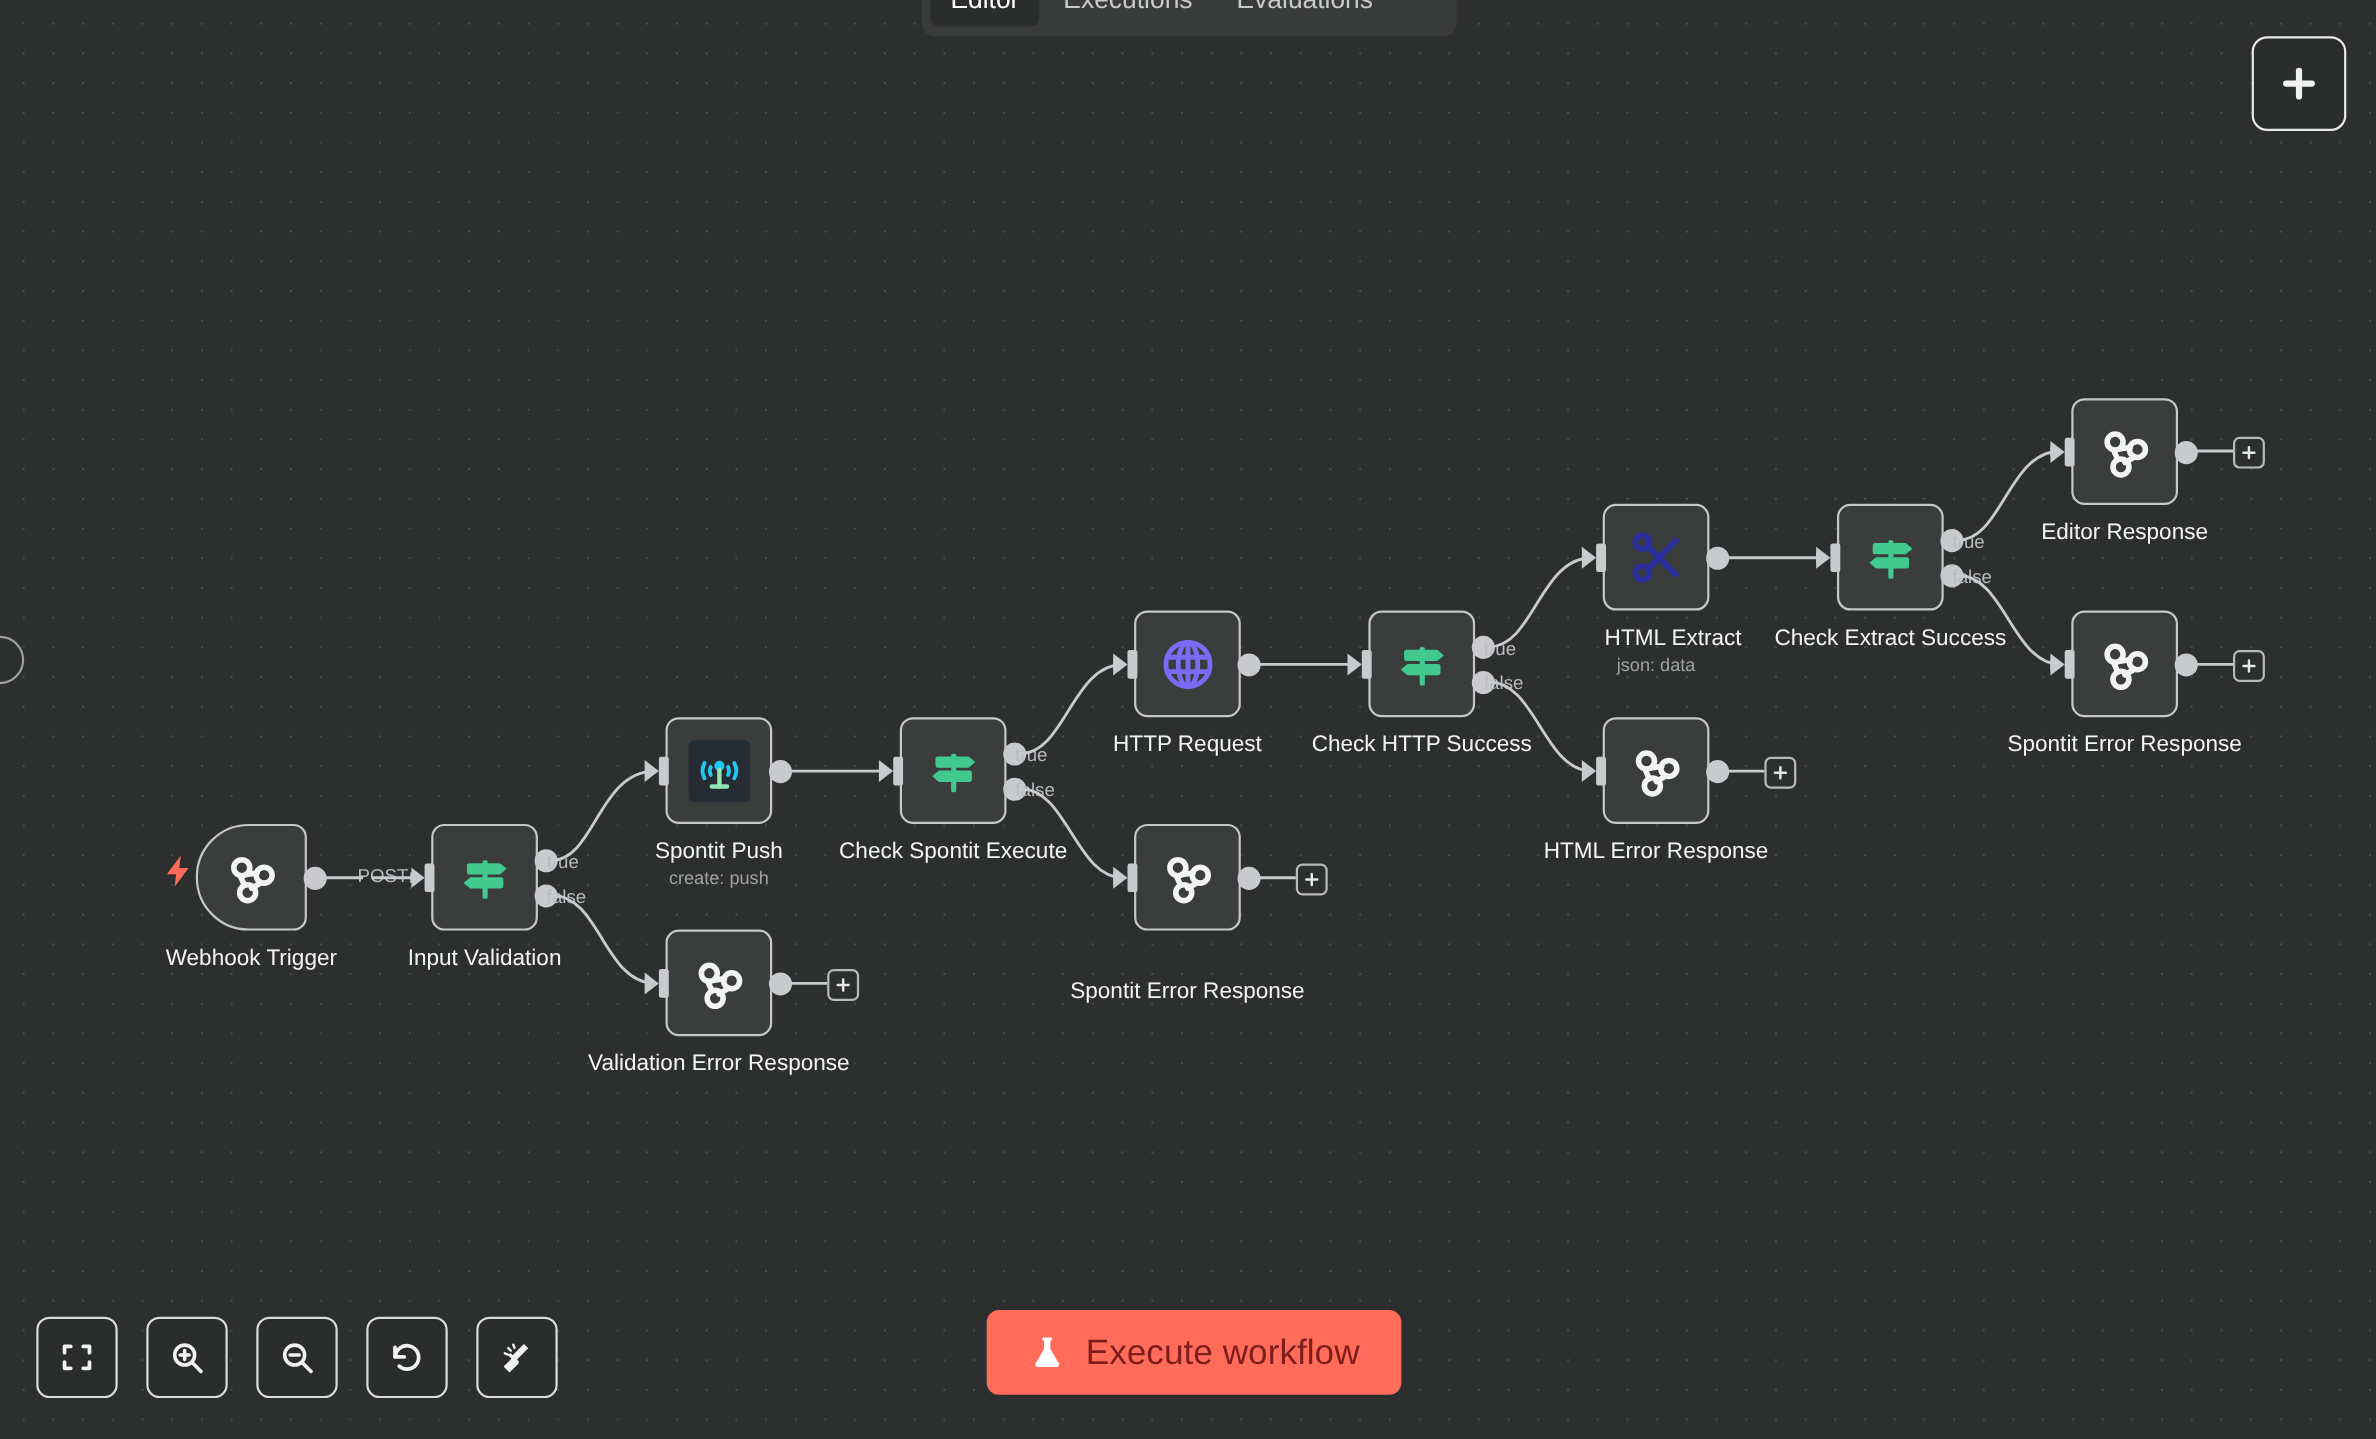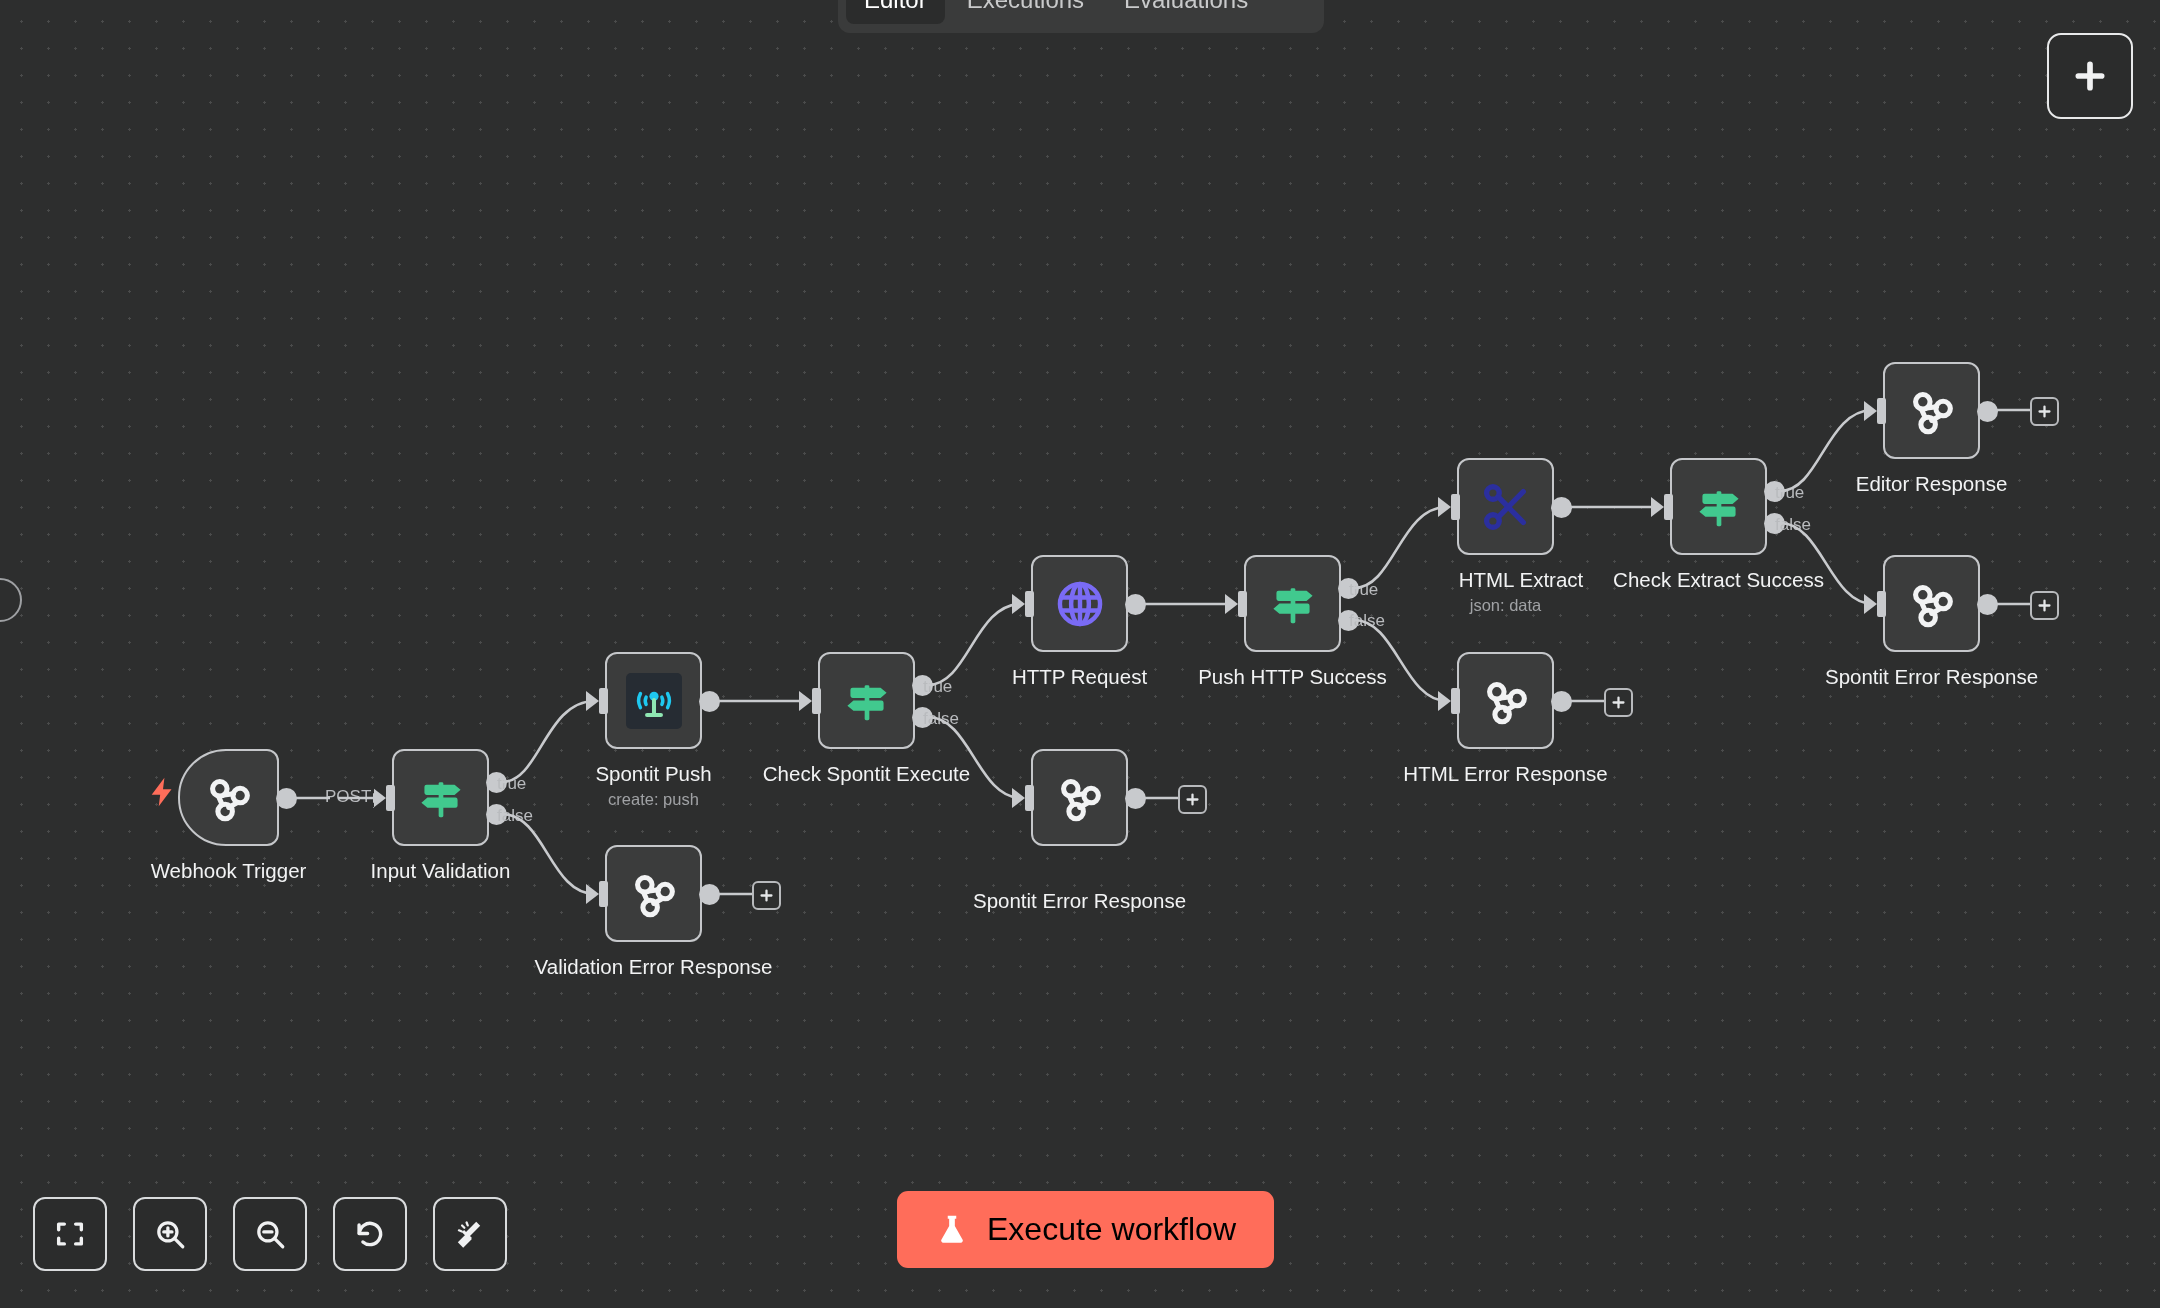--- a/index.html
+++ b/index.html
@@ -200,21 +200,21 @@
   
   #execute-btn {
     position: absolute;
     left: 897px; bottom: 40px;
     height: 77px;
     padding: 0 38px;
     background: #ff6d5a;
     border: none;
     border-radius: 11px;
     display: flex; align-items: center; gap: 18px;
-    color: #000000;
+    color: #7f1d1d;
     font-size: 32px;
     font-family: "Liberation Sans", sans-serif;
     cursor: pointer;
     z-index: 30;
   }
 </style>
 </head>
 <body>
 
 <div id="app">
@@ -355,21 +355,21 @@
       <div class="port-in" style="left: 1025px; top: 784.5px;"></div>
       <div class="port-arrow" style="left: 1012px; top: 787.5px;"></div>
       <div class="port-out" style="left: 1125px; top: 787.5px;"></div>
       <div class="node" style="left: 1244px; top: 555px;">
         <svg width="56" height="56" viewBox="0 0 24 24">
                <rect x="11.0" y="5.2" width="2.0" height="15.0" rx="0.6" fill="#41c98e"></rect>
                <path d="M5.8 6.3 h12.0 l2.6 2.2 -2.6 2.2 H5.8 a0.9 0.9 0 0 1 -0.9 -0.9 V7.2 a0.9 0.9 0 0 1 0.9 -0.9 z" fill="#41c98e"></path>
                <path d="M18.2 11.8 H6.2 l-2.6 2.2 2.6 2.2 h12.0 a0.9 0.9 0 0 0 0.9 -0.9 v-2.6 a0.9 0.9 0 0 0 -0.9 -0.9 z" fill="#41c98e"></path>
              </svg>
       </div>
-      <div class="node-label" style="left: 1142.5px; top: 664px;">Push HTTP Success</div>
+      <div class="node-label" style="left: 1142.5px; top: 664px;">Check HTTP Success</div>
       <div class="port-in" style="left: 1238px; top: 590.5px;"></div>
       <div class="port-arrow" style="left: 1225px; top: 593.5px;"></div>
       <div class="port-out" style="left: 1338px; top: 577.5px;"></div>
       <div class="port-out" style="left: 1338px; top: 609.5px;"></div>
       <div class="node" style="left: 1457px; top: 458px;">
         <svg width="56" height="56" viewBox="0 0 24 24" fill="none" stroke="#2b2f9e" stroke-width="2.3" stroke-linecap="round" stroke-linejoin="round">
                <circle cx="6.4" cy="6.0" r="2.7"></circle>
                <circle cx="6.4" cy="18.0" r="2.7"></circle>
                <path d="M8.6 7.6 L19.4 18.6"></path>
                <path d="M8.6 16.4 L19.4 5.4"></path>

